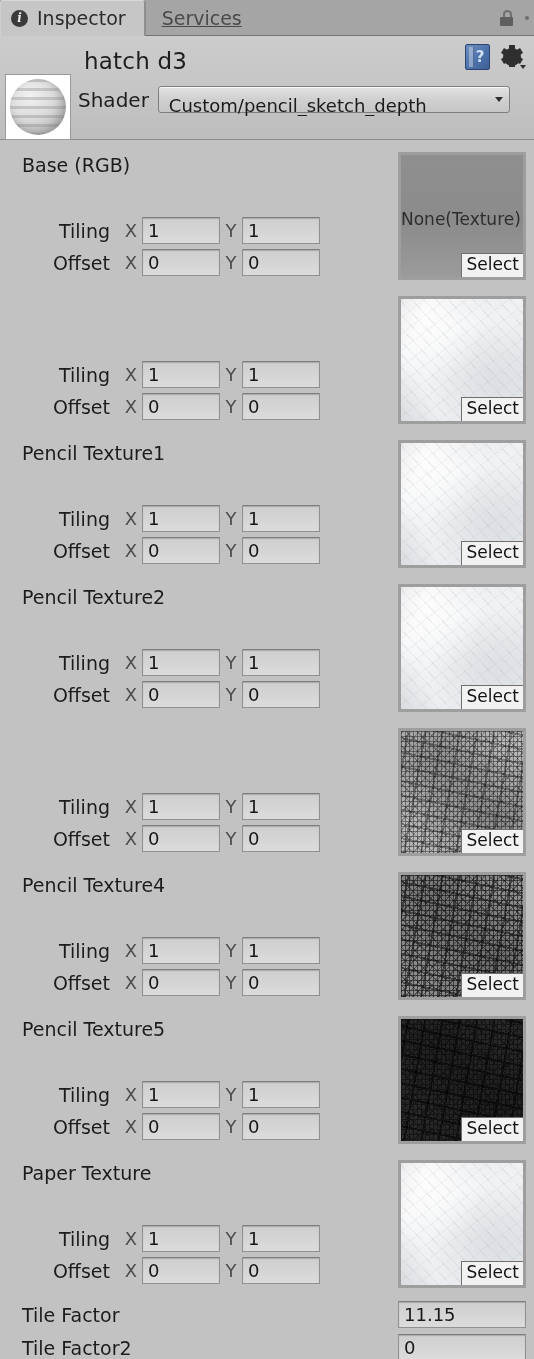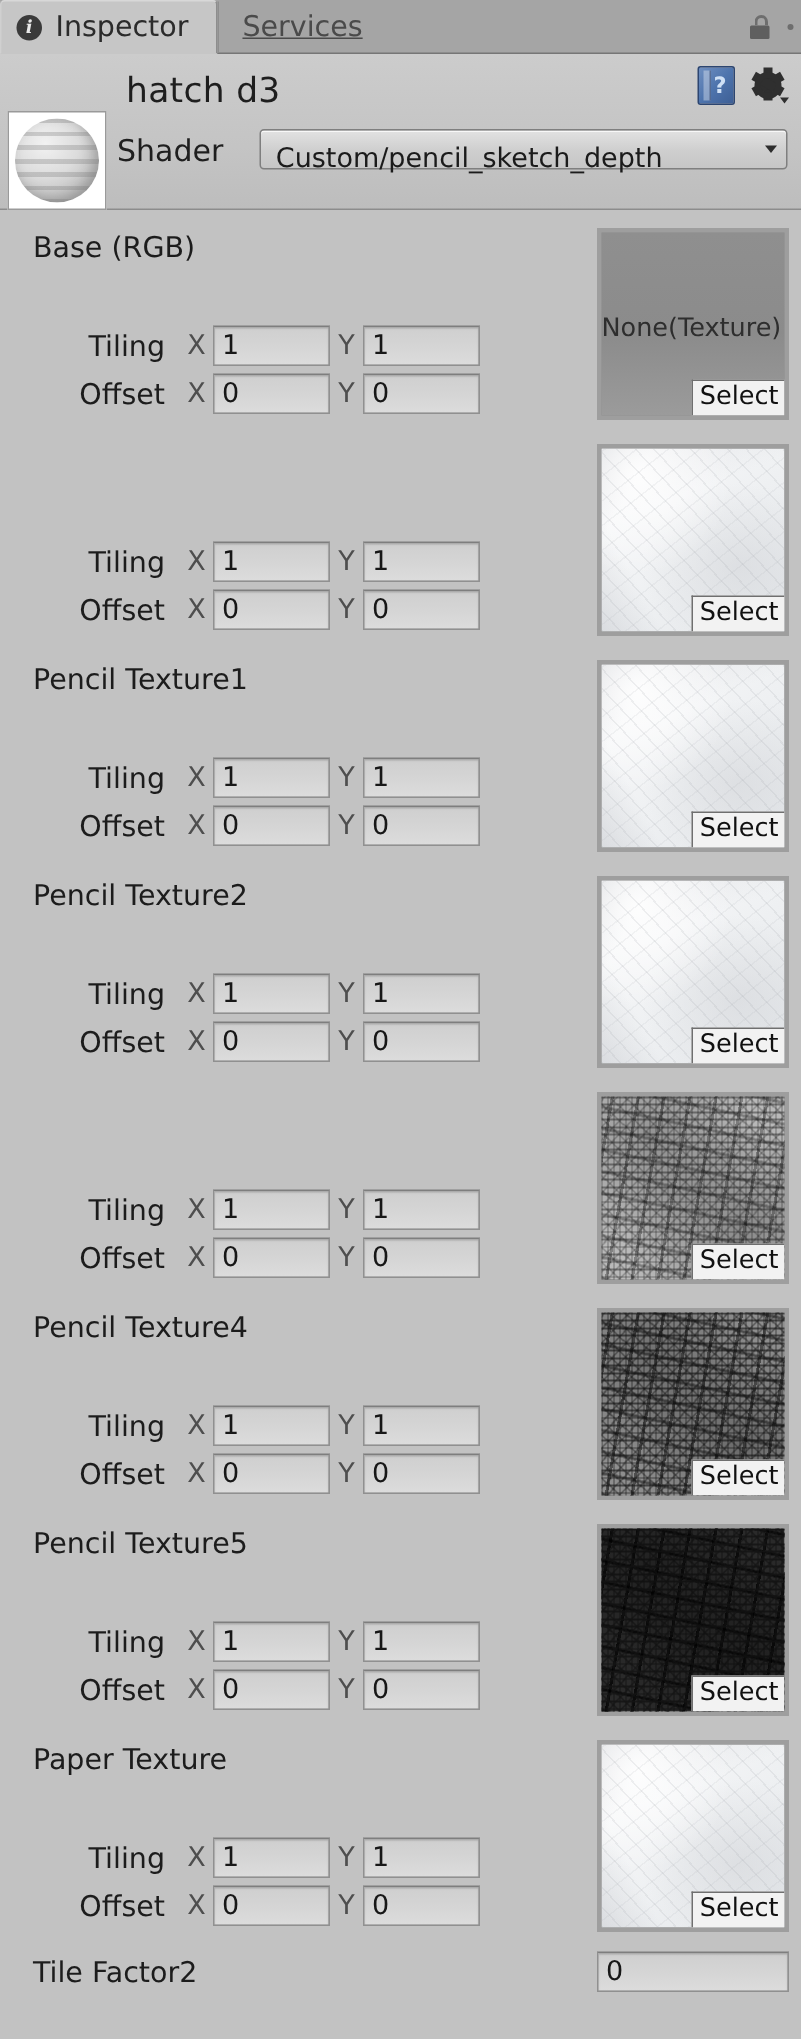--- a/index.html
+++ b/index.html
@@ -147,21 +147,21 @@
   .shader-row {
     position: absolute;
     left: 78px; top: 50px;
     display: flex;
     align-items: center;
     width: 452px;
   }
   .shader-label {
     font-size: 20px;
     color: #1f1f1f;
-    margin-right: 24px;
+    margin-right: 9px;
   }
   .shader-dropdown {
     flex: 1;
     height: 27px;
     background: linear-gradient(to bottom, #e2e2e2 0%, #cfcfcf 52%, #c6c6c6 100%);
     border: 1px solid #7f7f7f;
     border-radius: 3px;
     box-sizing: border-box;
     display: flex;
     align-items: center;
@@ -626,18 +626,22 @@
         </div>
         <div class="tex-slot">
           <div class="tex-inner tex-paper"></div>
           <span class="select-btn">Select</span>
         </div>
       </div>
     </div>
 
   <div id="floats-root">
       <div class="float-row">
+        <span class="float-label">Tile Factor</span>
+        <span class="float-field">11.15</span>
+      </div>
+      <div class="float-row">
         <span class="float-label">Tile Factor2</span>
         <span class="float-field">0</span>
       </div>
     </div>
 
 </div>
 
 </body></html>

